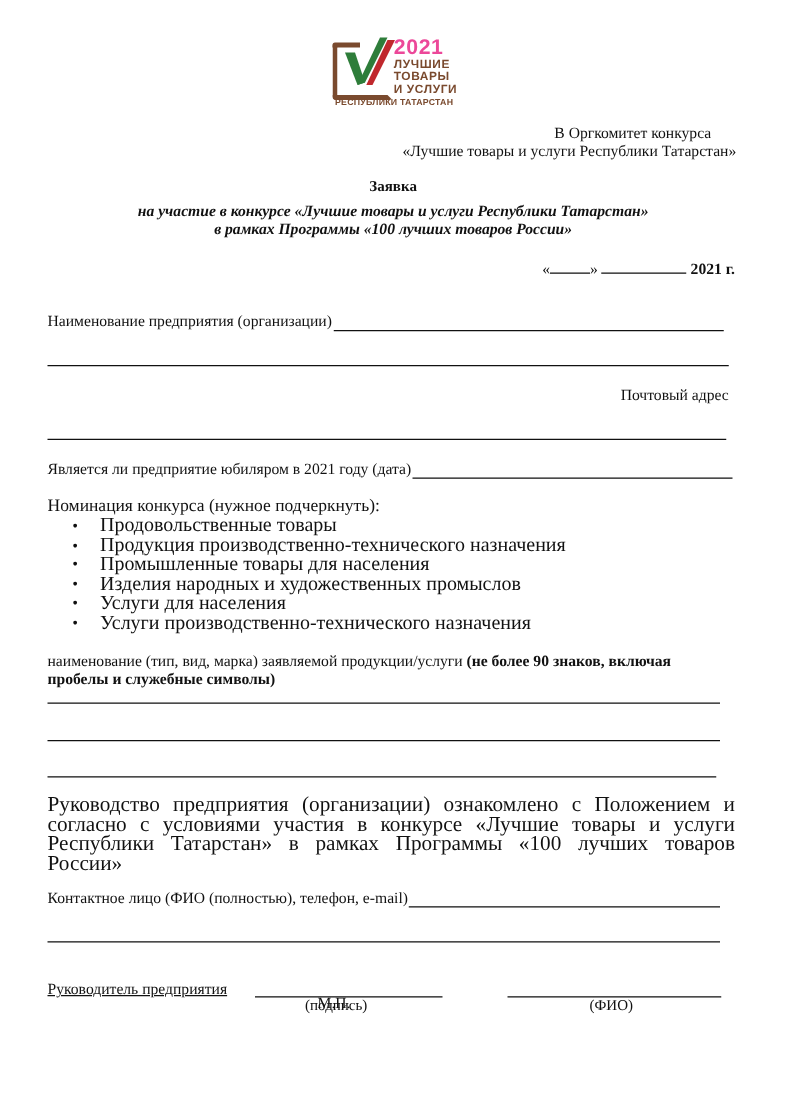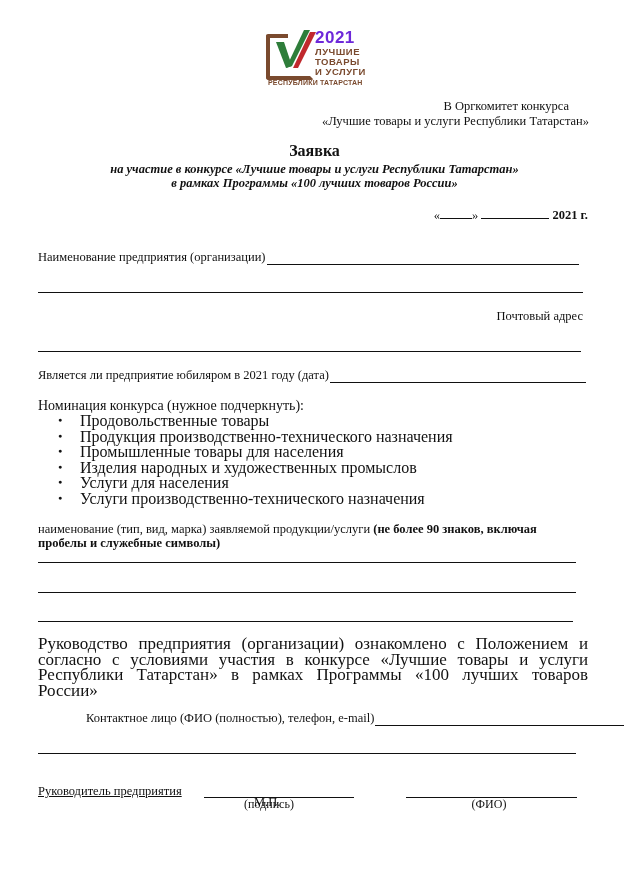--- a/index.html
+++ b/index.html
@@ -7,31 +7,31 @@
            font-family: "Liberation Serif", "DejaVu Serif", serif; color: #111; font-size: 12.5px; }
     .abs { position: absolute; }
 
     
     .logo { left: 266px; top: 28px; width: 100px; height: 58px; }
     .logo-box { position: absolute; left: 0; top: 6px; width: 40px; height: 38px;
                 border: 4px solid #7a4a2e; border-radius: 3px; border-right-color: transparent; border-top-color: transparent; }
     .logo-box-top { position:absolute; left:0; top:6px; width:22px; height:4px; background:#7a4a2e; border-radius:2px 0 0 0; }
     .logo svg { position: absolute; left: 4px; top: 0; }
     .logo-year { position: absolute; left: 49px; top: 0; font-family: "Liberation Sans", sans-serif; font-weight: bold;
-                 font-size: 17px; color: #6d28d9; letter-spacing: 0.5px; }
+                 font-size: 17px; color: #ec4899; letter-spacing: 0.5px; }
     .logo-line { position: absolute; left: 49px; font-family: "Liberation Sans", sans-serif; font-weight: bold;
                  font-size: 9.5px; color: #7a4a2e; line-height: 10px; letter-spacing: 0.5px; }
     .logo-l1 { top: 19px; } .logo-l2 { top: 29px; } .logo-l3 { top: 39px; }
     .logo-rep { position: absolute; left: 2px; top: 51px; font-family: "Liberation Sans", sans-serif; font-weight: bold;
                 font-size: 7px; color: #7a4a2e; white-space: nowrap; letter-spacing: 0.2px; }
 
     .addressee { right: 40px; top: 99px; text-align: right; font-size: 12.5px; line-height: 15px; }
     .addressee .l1 { padding-right: 20px; }
 
-    .title { left: 0; width: 629px; top: 142px; text-align: center; font-weight: bold; font-size: 16px; }
+    .title { left: 0; width: 629px; top: 142px; text-align: center; font-weight: bold; font-size: 12px; }
     .subtitle { left: 0; width: 629px; top: 162px; text-align: center; font-weight: bold; font-style: italic;
                 font-size: 12.5px; line-height: 14px; }
 
     .date { right: 41px; top: 206px; font-size: 12.5px; white-space: nowrap; }
     .u { display: inline-block; border-bottom: 1px solid #111; height: 12px; vertical-align: baseline; }
     .date .year { font-weight: bold; }
 
     .field { left: 38px; width: 545px; display: flex; align-items: flex-end; white-space: nowrap; font-size: 12.5px; }
     .field .line { flex: 1; border-bottom: 1px solid #111; margin-left: 1px; height: 12px; }
     .fullline { left: 38px; width: 545px; border-bottom: 1px solid #111; height: 0; }
@@ -116,21 +116,21 @@
 
 <div class="abs product-label">
   <span>наименование (тип, вид, марка) заявляемой продукции/услуги </span><b>(не более 90 знаков, включая пробелы и служебные символы)</b>
 </div>
 <div class="abs fullline" style="top:562px;width:538px;"></div>
 <div class="abs fullline" style="top:592px;width:538px;"></div>
 <div class="abs fullline" style="top:621px;width:535px;"></div>
 
 <div class="abs agreement">Руководство предприятия (организации) ознакомлено с Положением и согласно с условиями участия в конкурсе «Лучшие товары и услуги Республики Татарстан» в рамках Программы «100 лучших товаров России»</div>
 
-<div class="abs field" style="top:711px;width:538px;margin-left:48px;">
+<div class="abs field" style="top:711px;width:538px;">
   <span>Контактное лицо (ФИО (полностью), телефон, e-mail)</span>
   <span class="line"></span>
 </div>
 <div class="abs fullline" style="top:753px;width:538px;"></div>
 
 <div class="abs sig-label">Руководитель предприятия</div>
 <div class="abs sig-line" style="left:204px;top:797px;width:150px;"></div>
 <div class="abs caption" style="left:204px;top:797px;width:130px;font-family:Liberation Serif, serif;">(подпись)</div>
 <div class="abs sig-line" style="left:406px;top:797px;width:171px;"></div>
 <div class="abs caption" style="left:406px;top:797px;width:166px;">(ФИО)</div>

